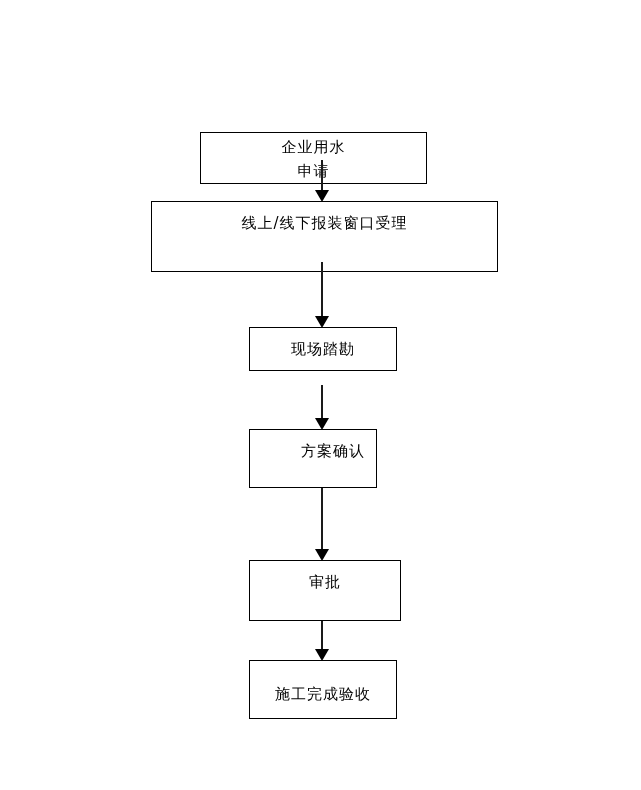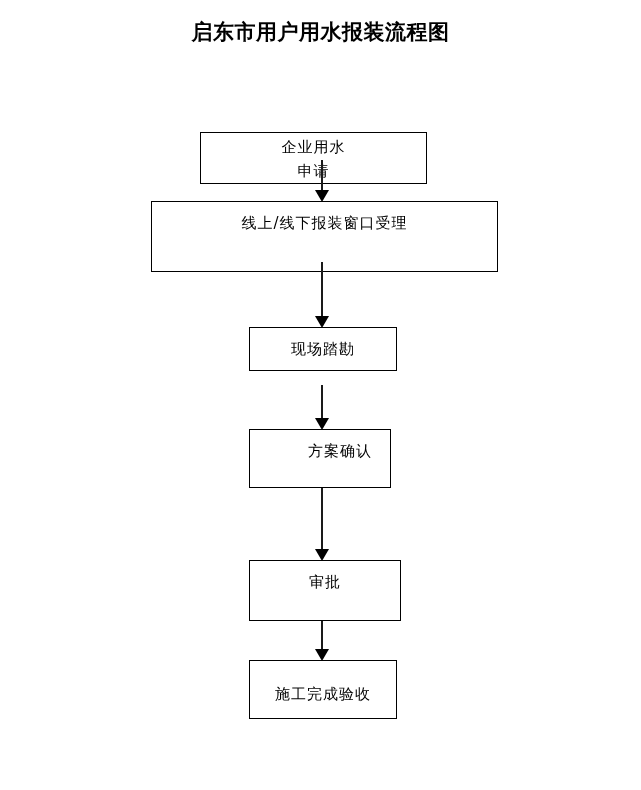--- a/index.html
+++ b/index.html
@@ -52,21 +52,21 @@
   
   .node.align-middle { align-items: center; }
   .node.align-top { align-items: flex-start; }
   .node.align-top .node-label { padding-top: 9px; }
 
   
   #node-application      { left: 200px; top: 88px;  width: 227px; height: 52px; margin-top: 44px; }
   #node-application .node-label { padding-top: 2px; }
   #node-window-acceptance{ left: 151px; top: 201px; width: 347px; height: 71px; }
   #node-site-survey      { left: 249px; top: 327px; width: 148px; height: 44px; }
-  #node-plan-confirm     { left: 249px; top: 429px; width: 142px; height: 59px; padding-left: 40px; }
+  #node-plan-confirm     { left: 249px; top: 429px; width: 128px; height: 59px; padding-left: 40px; }
   #node-approval         { left: 249px; top: 560px; width: 152px; height: 61px; }
   #node-completion       { left: 249px; top: 660px; width: 148px; height: 59px; align-items: center; }
 
   .connector {
     position: absolute;
     width: 16px;
     transform: translateX(-50%);
   }
   .connector .shaft {
     position: absolute;
@@ -96,21 +96,20 @@
   #arrow-4 { left: 322px; top: 488px; height: 73px; }
   #arrow-4 .shaft { height: 62px; }
   #arrow-5 { left: 322px; top: 621px; height: 40px; }
   #arrow-5 .shaft { height: 29px; }
 </style>
 </head>
 <body>
 
 <div class="canvas">
 
-  <div class="chart-title">启东市用户用水报装流程图</div>
 
   <div class="node align-middle" id="node-application">
     <span class="node-label">企业用水
 申请</span>
   </div>
 
   <div class="connector" id="arrow-1">
     <span class="shaft"></span>
     <span class="head"></span>
   </div>

